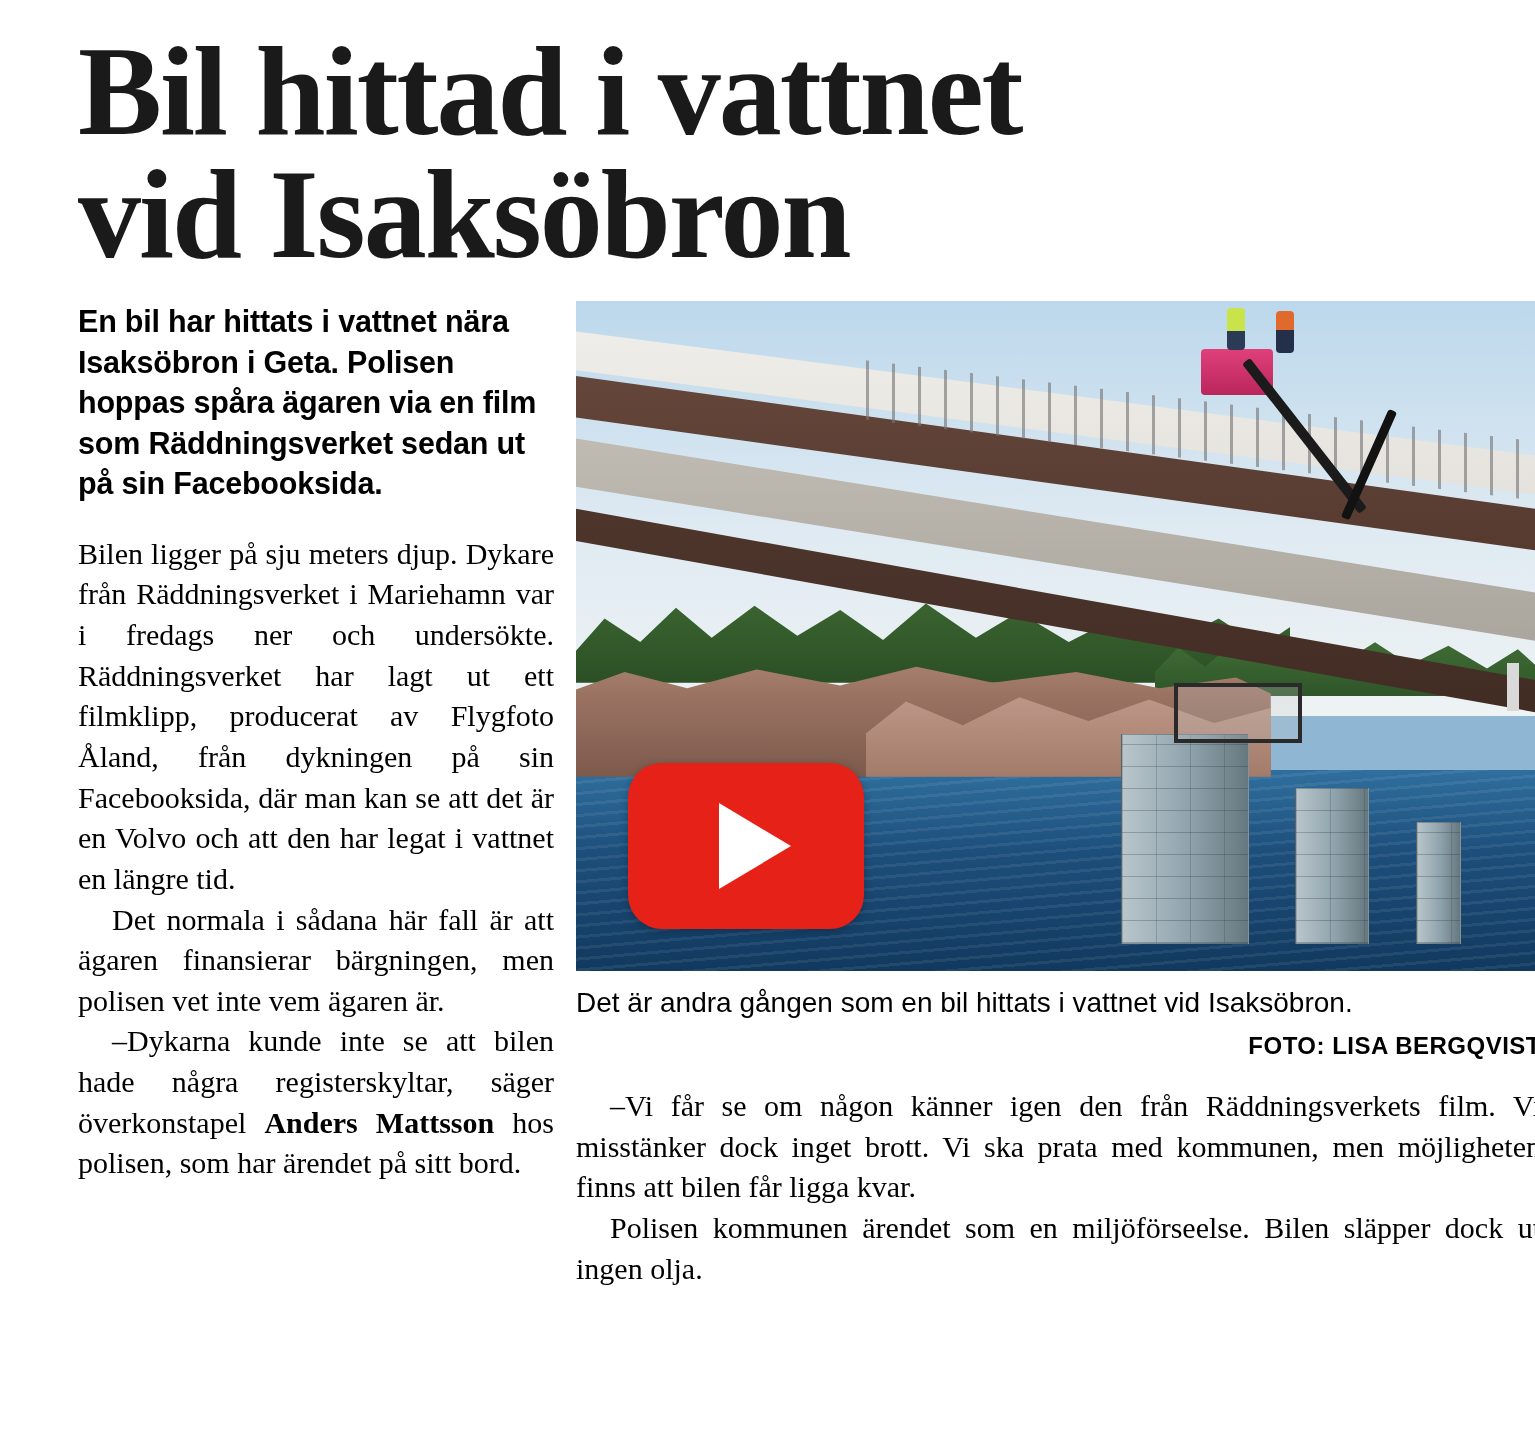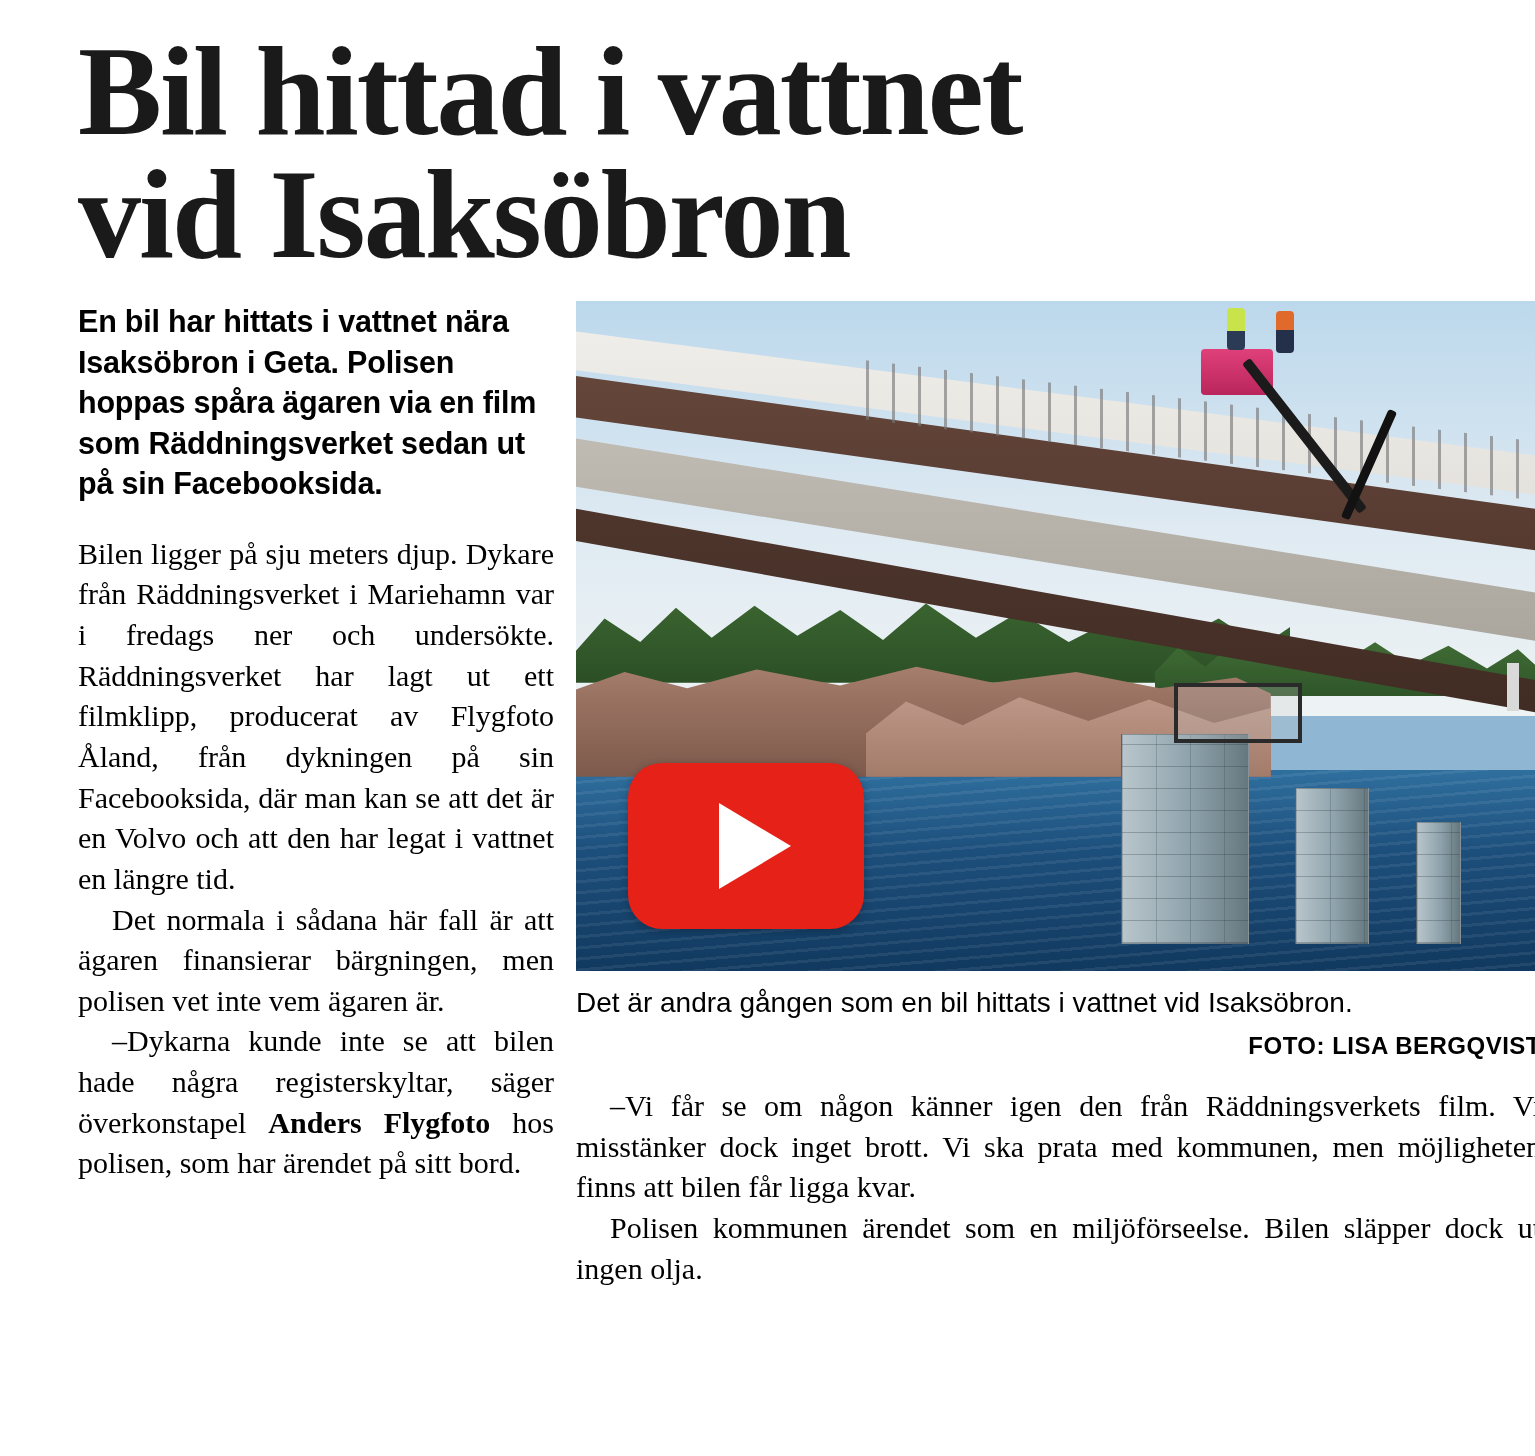--- a/index.html
+++ b/index.html
@@ -350,21 +350,21 @@
     <span class="line">vid Isaksöbron</span>
   </h1>
 
   <div class="upper">
 
     <div class="left-col">
       <p class="lead">En bil har hittats i vattnet nära Isaksöbron i Geta. Polisen hoppas spåra ägaren via en film som Räddningsverket sedan ut på sin Facebooksida.</p>
       <div class="body-text">
         <p>Bilen ligger på sju meters djup. Dykare från Räddningsverket i Mariehamn var i fredags ner och undersökte. Räddningsverket har lagt ut ett filmklipp, producerat av Flygfoto Åland, från dykningen på sin Facebooksida, där man kan se att det är en Volvo och att den har legat i vattnet en längre tid.</p>
         <p class="indent">Det normala i sådana här fall är att ägaren finansierar bärgningen, men polisen vet inte vem ägaren är.</p>
-        <p class="indent"><span>–Dykarna kunde inte se att bilen hade några registerskyltar, säger överkonstapel </span><b>Anders Flygfoto</b><span> hos polisen, som har ärendet på sitt bord.</span></p>
+        <p class="indent"><span>–Dykarna kunde inte se att bilen hade några registerskyltar, säger överkonstapel </span><b>Anders Mattsson</b><span> hos polisen, som har ärendet på sitt bord.</span></p>
       </div>
     </div>
 
     <div class="right-col">
 
       <div class="photo-wrap">
         <div class="photo">
           <div class="sky"></div>
           <div class="sea"></div>
           <div class="treeline"></div>

